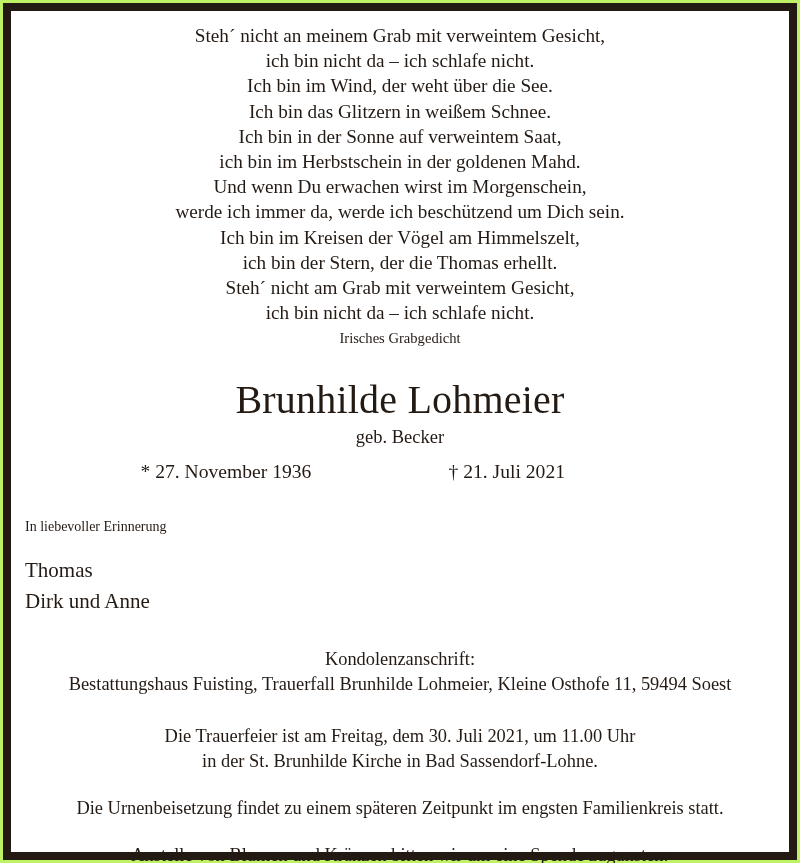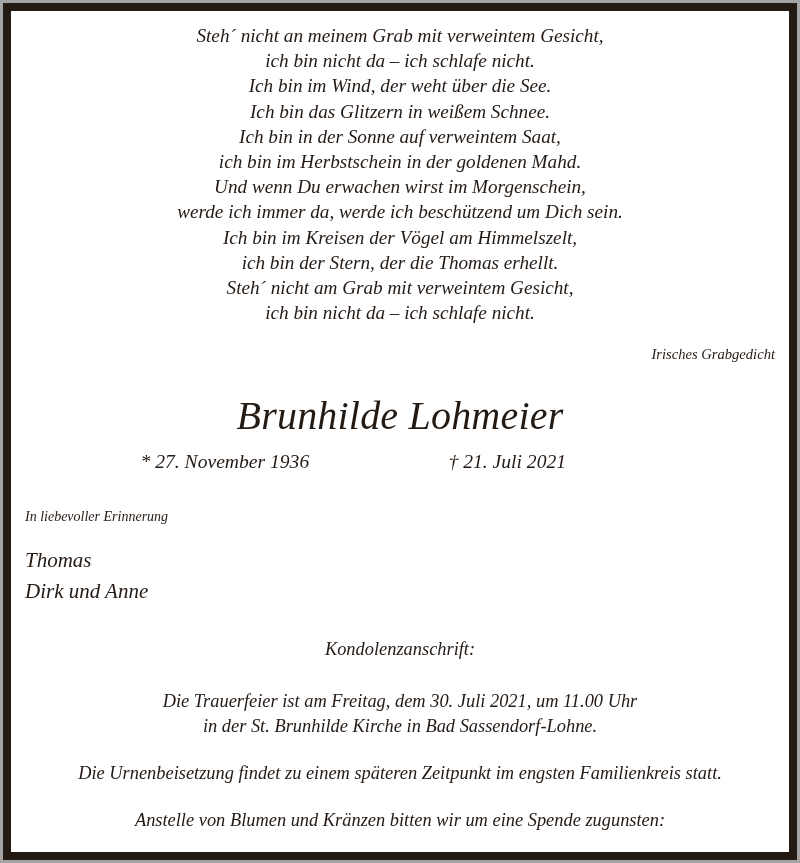--- a/index.html
+++ b/index.html
@@ -13,22 +13,21 @@
     font-family: "Liberation Serif", "DejaVu Serif", serif;
     color: #241a14;
     overflow: hidden;
   }
 
   .notice {
     box-sizing: border-box;
     width: 800px;
     height: 863px;
     padding: 3px;
-    background: #a3a3a3;
-    font-style: italic;
+    background: #bef264;
   }
 
   .notice-frame {
     box-sizing: border-box;
     width: 100%;
     height: 100%;
     border: 8px solid #241a14;
     background: #ffffff;
     padding: 8px 14px 0 14px;
     display: block;
@@ -39,22 +38,21 @@
     margin-top: 4px;
   }
   .poem-line {
     font-size: 19.2px;
     line-height: 25.2px;
     white-space: nowrap;
   }
   .poem-source {
     font-size: 14.6px;
     line-height: 22px;
-    margin-top: 18px;
-    text-align: right;
+    margin-top: 2px;
   }
 
   .deceased-name {
     text-align: center;
     font-size: 40px;
     line-height: 46px;
     font-weight: normal;
     letter-spacing: 0.2px;
     margin: 28px 0 0 0;
   }
@@ -120,35 +118,37 @@
       <div class="poem-line">Und wenn Du erwachen wirst im Morgenschein,</div>
       <div class="poem-line">werde ich immer da, werde ich beschützend um Dich sein.</div>
       <div class="poem-line">Ich bin im Kreisen der Vögel am Himmelszelt,</div>
       <div class="poem-line">ich bin der Stern, der die Thomas erhellt.</div>
       <div class="poem-line">Steh´ nicht am Grab mit verweintem Gesicht,</div>
       <div class="poem-line">ich bin nicht da – ich schlafe nicht.</div>
       <div class="poem-source">Irisches Grabgedicht</div>
     </div>
 
     <h1 class="deceased-name">Brunhilde Lohmeier</h1>
+    <div class="maiden-name">geb. Becker</div>
 
     <div class="dates-row">
       <span class="date-birth">* 27. November 1936</span>
       <span class="date-death">† 21. Juli 2021</span>
     </div>
 
     <div class="memory-line">In liebevoller Erinnerung</div>
 
     <div class="survivors">
       <div class="survivor">Thomas</div>
       <div class="survivor">Dirk und Anne</div>
     </div>
 
     <div class="block condolence">
       <div class="block-line">Kondolenzanschrift:</div>
+      <div class="block-line">Bestattungshaus Fuisting, Trauerfall Brunhilde Lohmeier, Kleine Osthofe 11, 59494 Soest</div>
     </div>
 
     <div class="block service">
       <div class="block-line">Die Trauerfeier ist am Freitag, dem 30. Juli 2021, um 11.00 Uhr</div>
       <div class="block-line">in der St. Brunhilde Kirche in Bad Sassendorf-Lohne.</div>
     </div>
 
     <div class="block urn">
       <div class="block-line">Die Urnenbeisetzung findet zu einem späteren Zeitpunkt im engsten Familienkreis statt.</div>
     </div>

